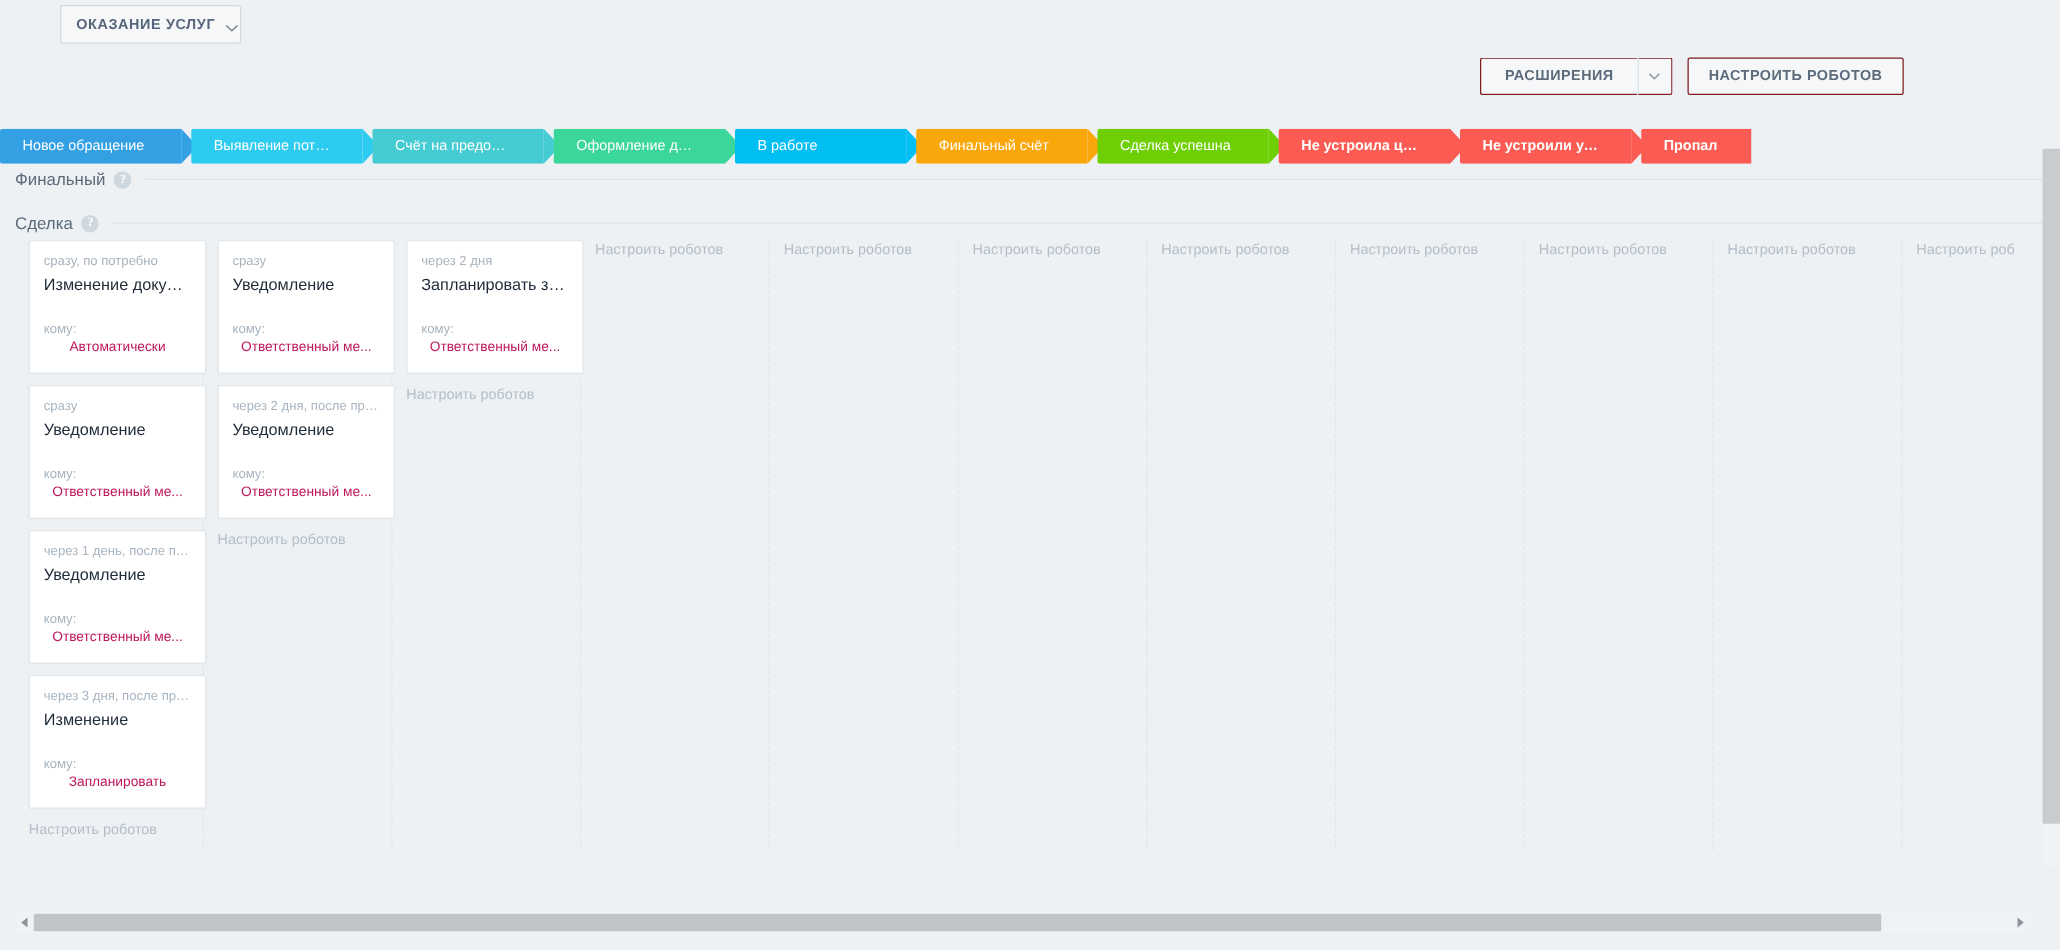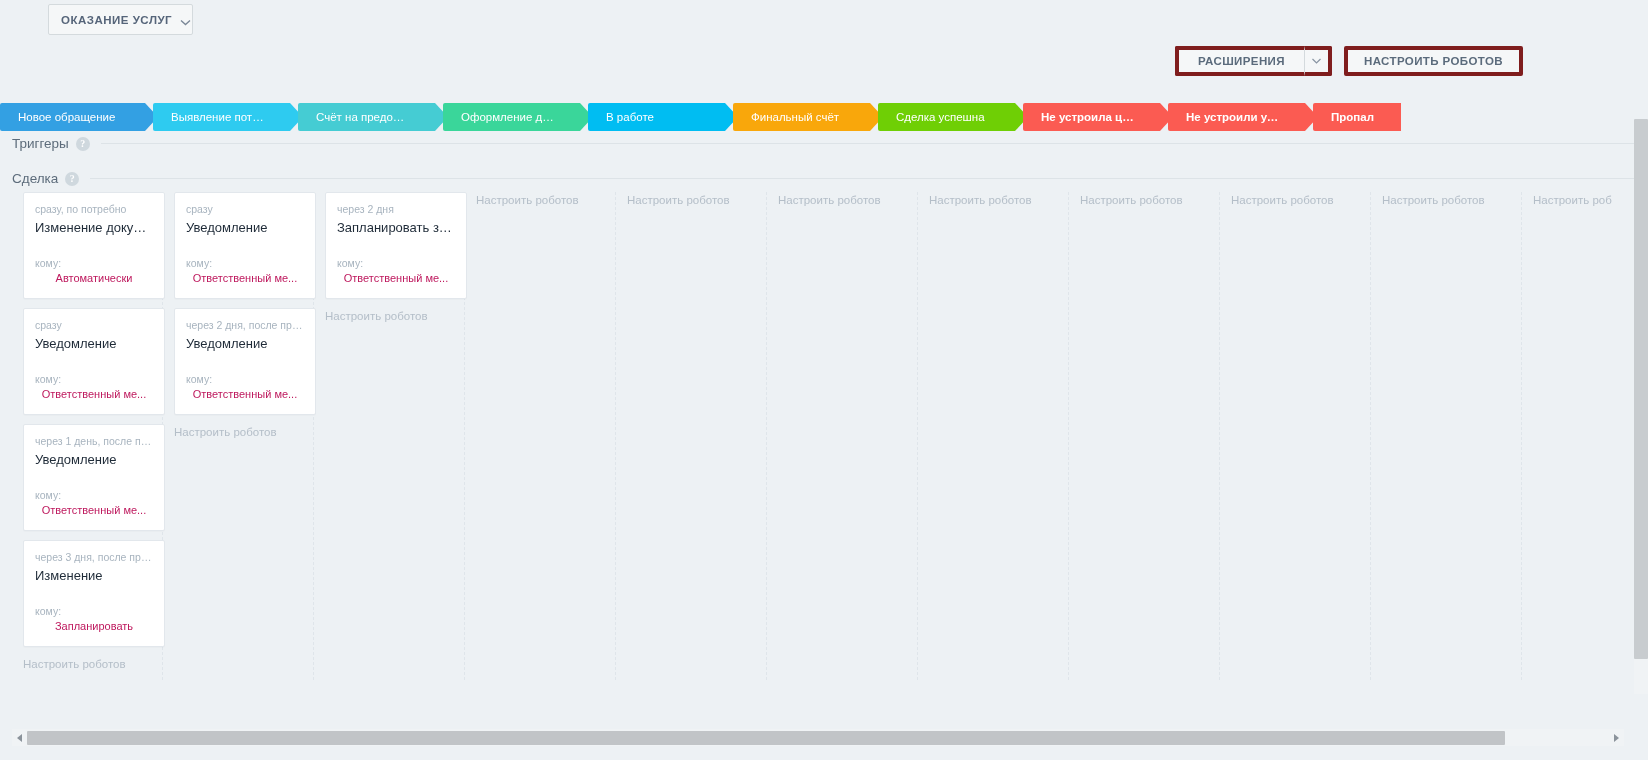--- a/index.html
+++ b/index.html
@@ -34,21 +34,21 @@
   }
   .caret-down svg { display: block; }
 
   .topbtns {
     position: absolute; right: 125px; top: 46px;
     display: flex; align-items: center; gap: 12px;
   }
   .btn {
     height: 30px; padding: 0 16px;
     display: flex; align-items: center; justify-content: center;
-    background: #f5f7f8; border: 4px solid #7f1d1d; border-radius: 2px;
+    background: #f5f7f8; border: 1px solid #7f1d1d; border-radius: 2px;
     font-size: 11.5px; font-weight: bold; letter-spacing: .4px;
     color: #5b6b7c; cursor: pointer; white-space: nowrap;
   }
   .btn-split { display: flex; align-items: stretch; }
   .btn-split .btn-main {
     border-right: none; border-radius: 2px 0 0 2px; padding: 0 19px;
   }
   .btn-split .btn-arrow {
     width: 28px; padding: 0; border-radius: 0 2px 2px 0;
     border-left: 1px solid #d4dadd;
@@ -203,21 +203,21 @@
             </svg>
         </div>
       </div>
       <div class="btn">НАСТРОИТЬ РОБОТОВ</div>
     </div>
   </div>
 
   <div class="stages" id="stages"><div class="stage" style="background: rgb(51, 160, 227); color: rgb(51, 160, 227); width: 145px;"><span class="stagelabel" style="color: rgb(255, 255, 255);">Новое обращение</span></div><div class="stage" style="background: rgb(46, 203, 240); color: rgb(46, 203, 240); width: 137px;"><span class="stagelabel" style="color: rgb(255, 255, 255);">Выявление потребно...</span></div><div class="stage" style="background: rgb(69, 204, 211); color: rgb(69, 204, 211); width: 137px;"><span class="stagelabel" style="color: rgb(255, 255, 255);">Счёт на предоплату</span></div><div class="stage" style="background: rgb(58, 214, 154); color: rgb(58, 214, 154); width: 137px;"><span class="stagelabel" style="color: rgb(255, 255, 255);">Оформление договора</span></div><div class="stage" style="background: rgb(0, 189, 242); color: rgb(0, 189, 242); width: 137px;"><span class="stagelabel" style="color: rgb(255, 255, 255);">В работе</span></div><div class="stage" style="background: rgb(249, 167, 11); color: rgb(249, 167, 11); width: 137px;"><span class="stagelabel" style="color: rgb(255, 255, 255);">Финальный счёт</span></div><div class="stage" style="background: rgb(111, 207, 5); color: rgb(111, 207, 5); width: 137px;"><span class="stagelabel" style="color: rgb(255, 255, 255);">Сделка успешна</span></div><div class="stage neg" style="background: rgb(251, 91, 82); color: rgb(251, 91, 82); width: 137px;"><span class="stagelabel" style="color: rgb(255, 255, 255);">Не устроила цена</span></div><div class="stage neg" style="background: rgb(251, 91, 82); color: rgb(251, 91, 82); width: 137px;"><span class="stagelabel" style="color: rgb(255, 255, 255);">Не устроили условия</span></div><div class="stage neg" style="background: rgb(251, 91, 82); color: rgb(251, 91, 82); width: 137px;"><span class="stagelabel" style="color: rgb(255, 255, 255);">Пропал</span></div><div class="stage neg" style="background: rgb(251, 91, 82); color: rgb(251, 91, 82); width: 137px;"><span class="stagelabel" style="color: rgb(255, 255, 255);">Передумал</span></div></div>
 
   <div class="section" id="triggers-section">
-    <span>Триггеры</span>
+    <span>Финальный</span>
     <span class="qmark">?</span>
     <span class="rule"></span>
   </div>
 
   <div class="section" id="robots-section">
     <span>Сделка</span>
     <span class="qmark">?</span>
     <span class="rule"></span>
   </div>
 

